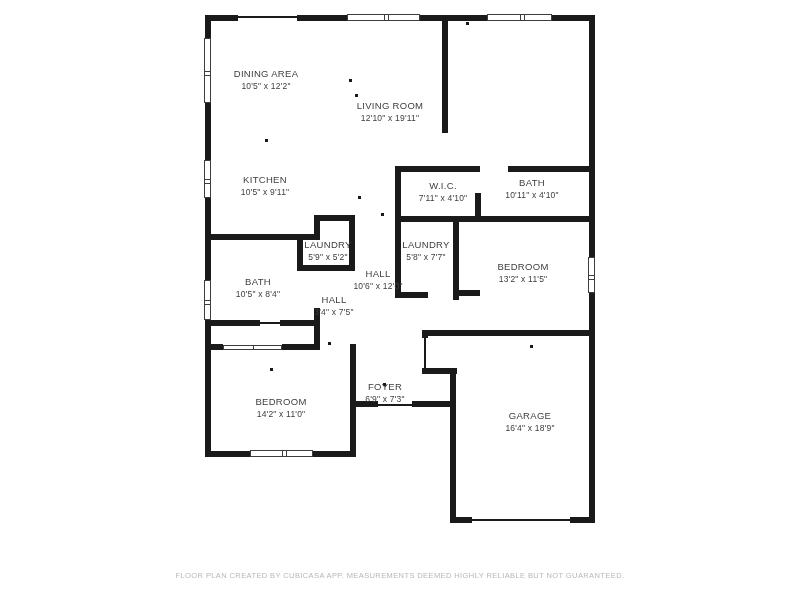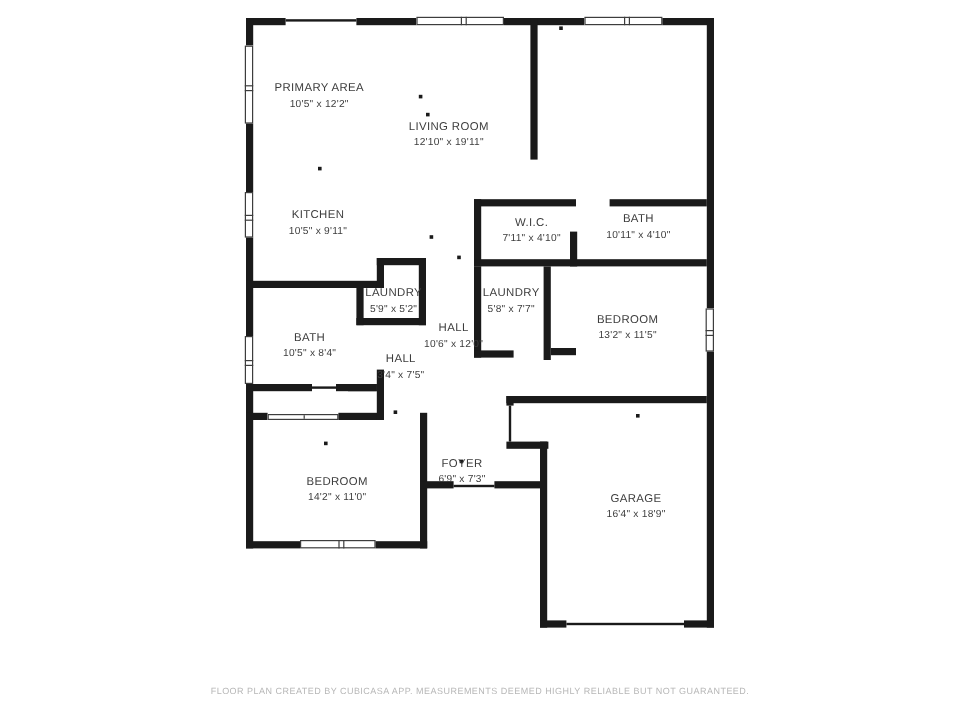--- a/index.html
+++ b/index.html
@@ -117,24 +117,24 @@
   <div class="dot" style="left:265px;top:139px;"></div>
   <div class="dot" style="left:358px;top:196px;"></div>
   <div class="dot" style="left:381px;top:213px;"></div>
   <div class="dot" style="left:328px;top:342px;"></div>
   <div class="dot" style="left:383px;top:383px;"></div>
   <div class="dot" style="left:530px;top:345px;"></div>
   <div class="dot" style="left:466px;top:22px;"></div>
   <div class="dot" style="left:270px;top:368px;"></div>
 
   <div class="room-label" style="left:266px;top:68px;">
-    <div class="nm">PRIMARY AREA</div>
+    <div class="nm">DINING AREA</div>
     <div class="dims">10'5" x 12'2"</div>
   </div>
-  <div class="room-label" style="left:374px;top:100px;">
+  <div class="room-label" style="left:390px;top:100px;">
     <div class="nm">LIVING ROOM</div>
     <div class="dims">12'10" x 19'11"</div>
   </div>
   <div class="room-label" style="left:265px;top:174px;">
     <div class="nm">KITCHEN</div>
     <div class="dims">10'5" x 9'11"</div>
   </div>
   <div class="room-label" style="left:443px;top:180px;">
     <div class="nm">W.I.C.</div>
     <div class="dims">7'11" x 4'10"</div>

